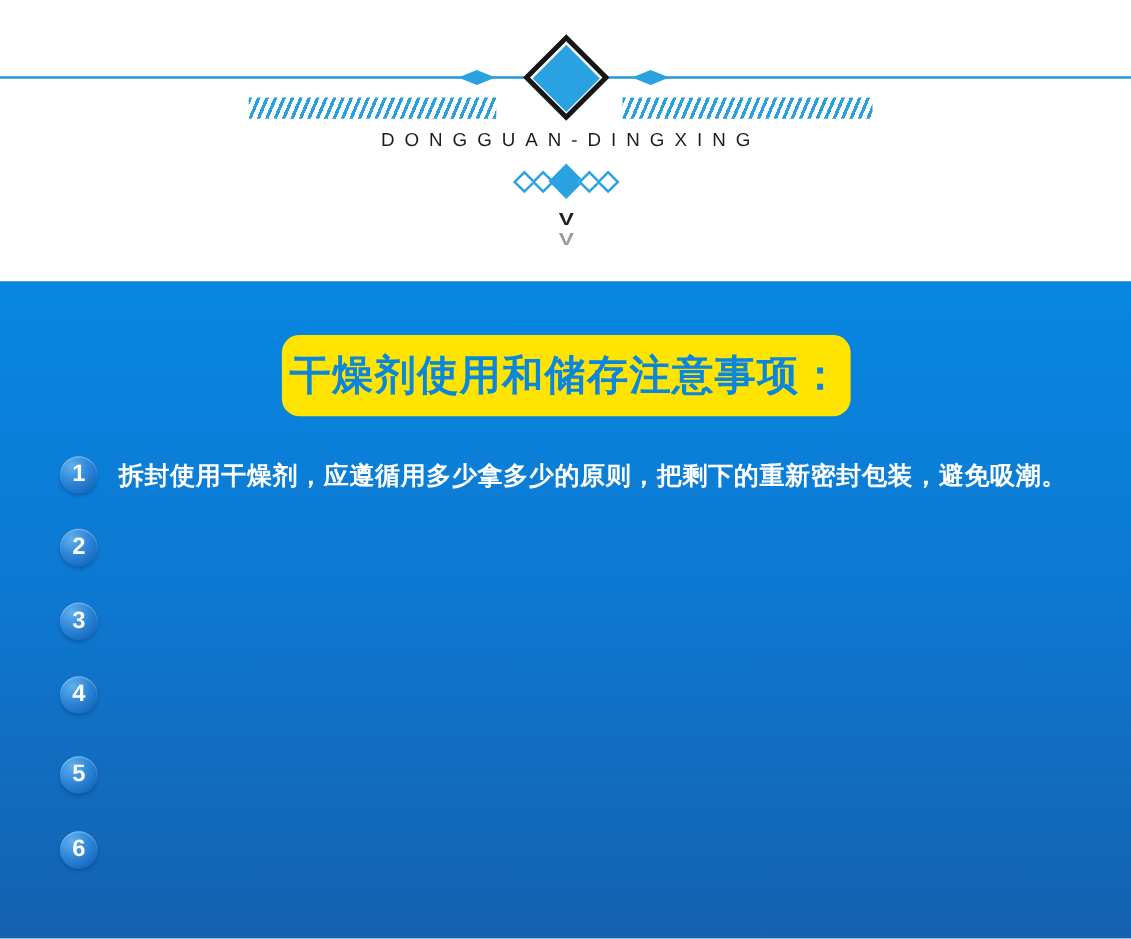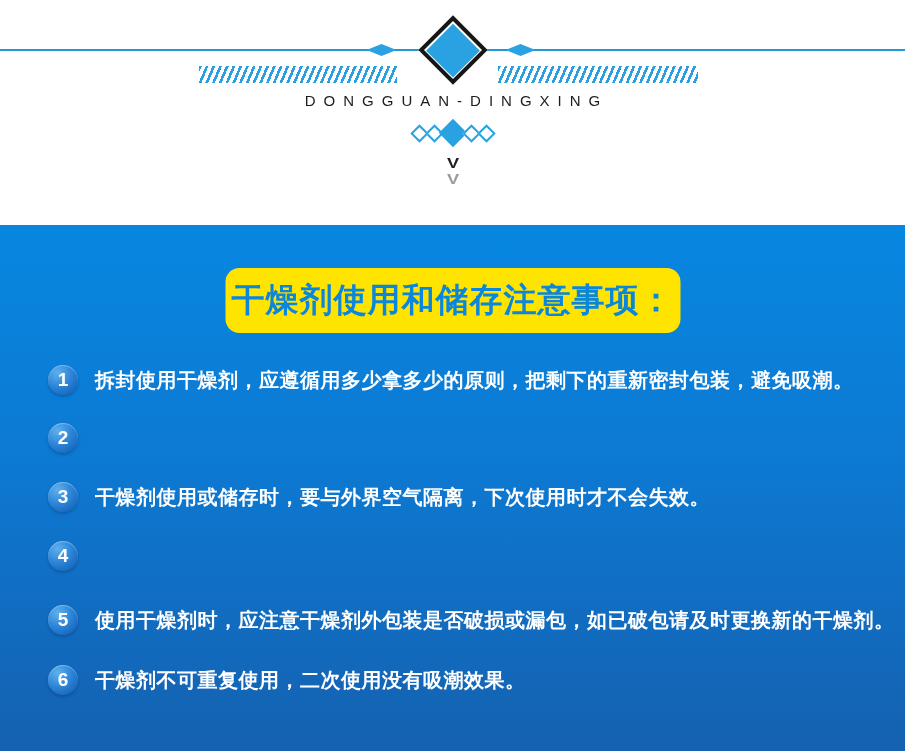--- a/index.html
+++ b/index.html
@@ -7,21 +7,21 @@
 
   .page {
     position: relative;
     width: 905px;
     height: 751px;
     overflow: hidden;
     background: #fff;
   }
 
   
-  .header { position: absolute; top: 4px; left: 0; width: 100%; height: 267px; background: #fff; padding-left: 24px; }
+  .header { position: absolute; top: 16px; left: 0; width: 100%; height: 267px; background: #fff; padding-left: 24px; }
 
   .hline {
     position: absolute; top: 45px; left: 0; right: 0; height: 2px;
     background: #2098d8;
   }
 
   .sm-diamond {
     position: absolute; top: 40px; width: 30px; height: 12px;
     background: #2aa2e2;
     clip-path: polygon(50% 0, 100% 50%, 50% 100%, 0 50%);
@@ -162,31 +162,28 @@
       <span class="badge">1</span>
       <span class="item-text">拆封使用干燥剂，应遵循用多少拿多少的原则，把剩下的重新密封包装，避免吸潮。</span>
     </div>
 
     <div class="item item-2">
       <span class="badge">2</span>
     </div>
 
     <div class="item item-3">
       <span class="badge">3</span>
-      <span class="item-text">干燥剂使用或储存时，要与外界空气隔离，下次使用时才不会失效。</span>
     </div>
 
     <div class="item item-4">
       <span class="badge">4</span>
     </div>
 
     <div class="item item-5">
       <span class="badge">5</span>
-      <span class="item-text">使用干燥剂时，应注意干燥剂外包装是否破损或漏包，如已破包请及时更换新的干燥剂。</span>
     </div>
 
     <div class="item item-6">
       <span class="badge">6</span>
-      <span class="item-text">干燥剂不可重复使用，二次使用没有吸潮效果。</span>
     </div>
 
   </section>
 </div>
 
 </body></html>

